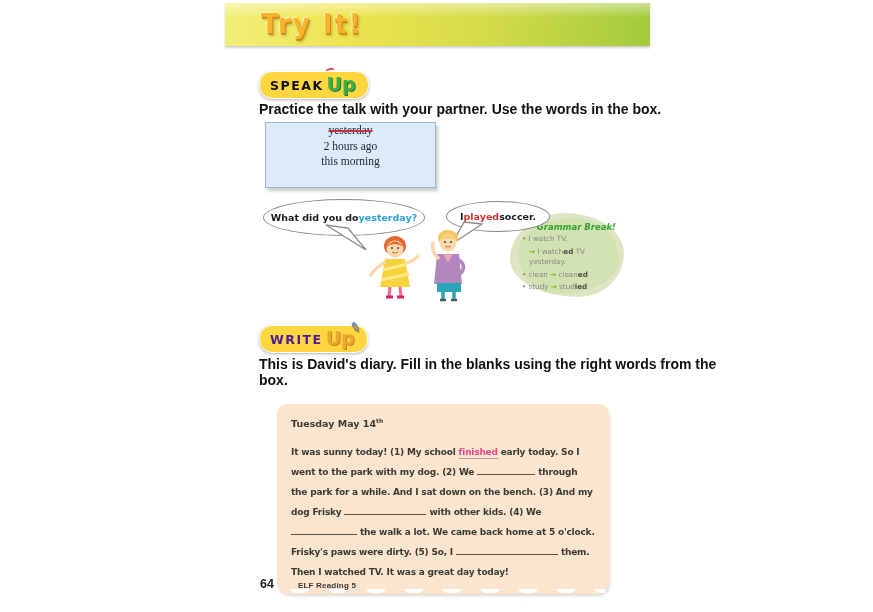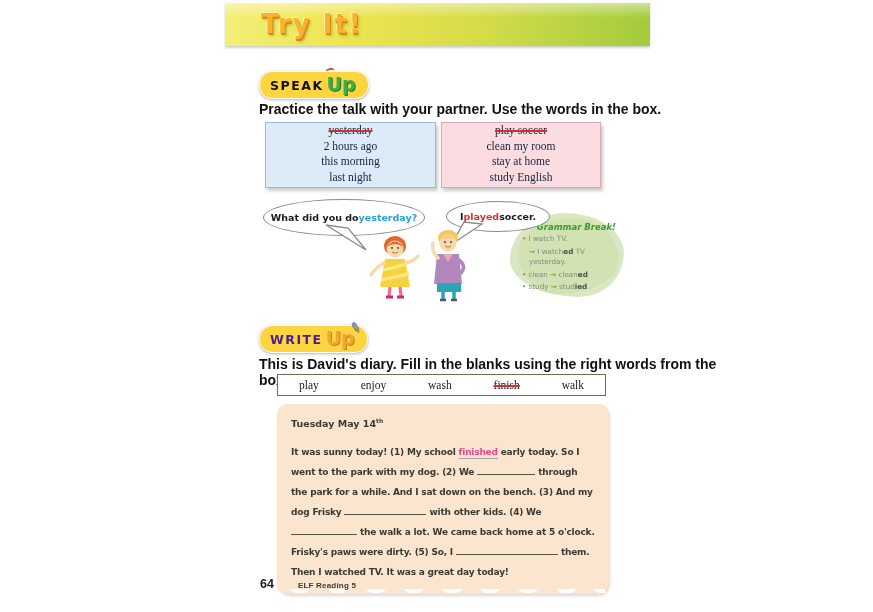--- a/index.html
+++ b/index.html
@@ -115,27 +115,20 @@
     <span class="cap">SPEAK</span>
     <span class="up"><span class="worm"></span><span>Up</span></span>
   </div>
 
   <div class="instruction instr-speak">Practice the talk with your partner. Use the words in the box.</div>
 
   <div class="wordbox wordbox-blue">
     <div class="struck">yesterday</div>
     <div>2 hours ago</div>
     <div>this morning</div>
-    <div>last night</div>
-  </div>
-  <div class="wordbox wordbox-pink">
-    <div class="struck">play soccer</div>
-    <div>clean my room</div>
-    <div>stay at home</div>
-    <div>study English</div>
   </div>
 
   <div class="bubble bubble-q">
       <span>What did you do </span>
       <span class="hl-blue">yesterday?</span>
     </div>
   <div class="bubble bubble-a">
       <span>I </span>
       <span class="hl-red">played</span>
       <span> soccer.</span>
@@ -187,27 +180,20 @@
     </g>
   </svg>
 
   <div class="badge write-badge">
     <span class="cap">WRITE</span>
     <span class="up"><span>Up</span><span class="pencil">✎</span></span>
   </div>
 
   <div class="instruction instr-write">This is David's diary. Fill in the blanks using the right words from the box.</div>
 
-  <div class="word-bank">
-    <span>play</span>
-    <span>enjoy</span>
-    <span>wash</span>
-    <span class="struck">finish</span>
-    <span>walk</span>
-  </div>
 
   <div class="diary">
     <div class="diary-date"><span>Tuesday May 14</span><sup>th</sup></div>
     <div class="diary-text"><span>It was sunny today! (1) My school </span><span class="ans-pink">finished</span><span> early today. So I went to the park with my dog. (2) We </span><span class="blank b1"></span><span> through the park for a while. And I sat down on the bench. (3) And my dog Frisky </span><span class="blank b2"></span><span> with other kids. (4) We </span><span class="blank b3"></span><span> the walk a lot. We came back home at 5 o'clock. Frisky's paws were dirty. (5) So, I </span><span class="blank b4"></span><span> them. Then I watched TV. It was a great day today!</span></div>
   </div>
 
   <div class="footer">
     <span class="page-num">64</span>
     <span class="book-title">ELF Reading 5</span>
   </div>

